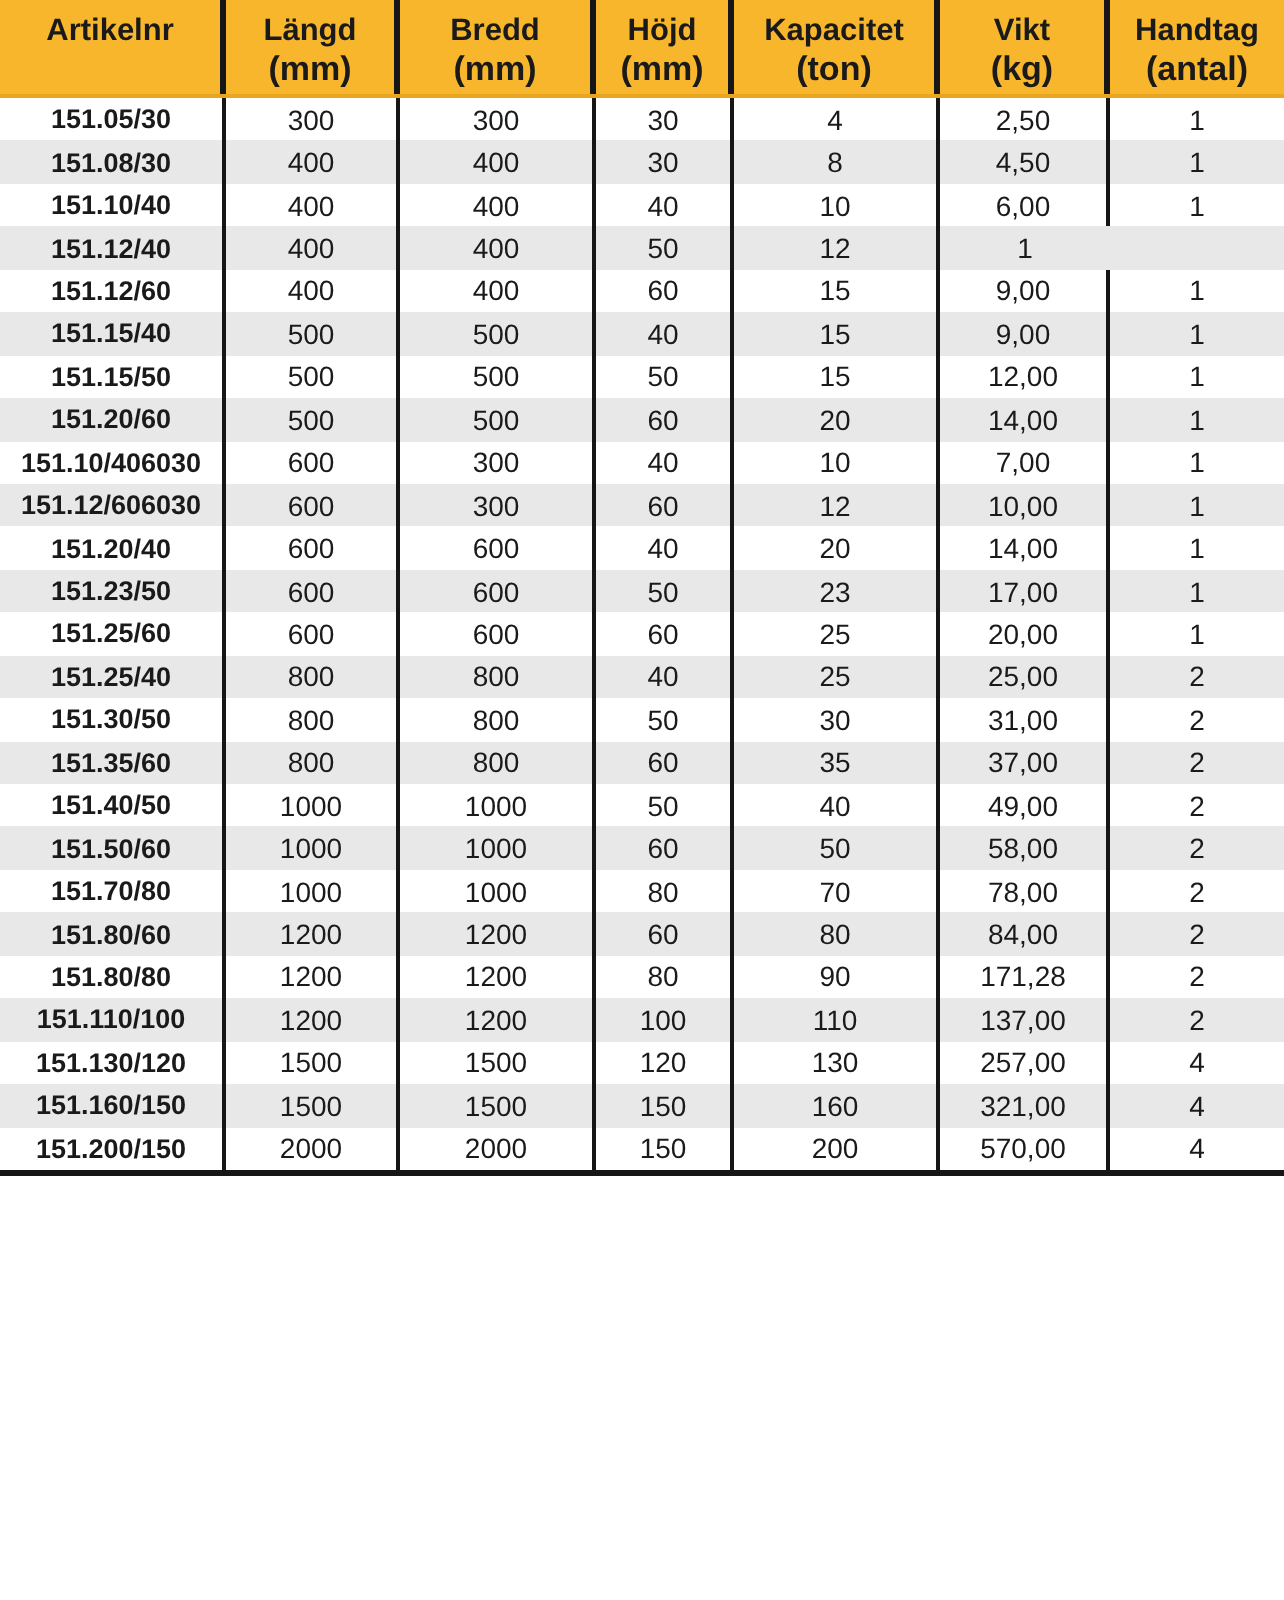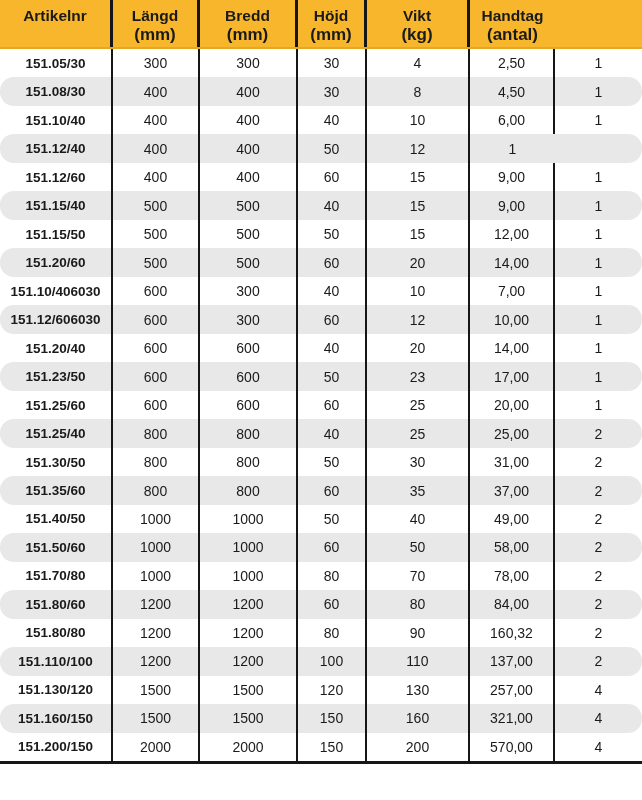--- a/index.html
+++ b/index.html
@@ -9,21 +9,21 @@
   }
   body {
     width: 642px;
     height: 800px;
     overflow: hidden;
     font-family: "Liberation Sans", "DejaVu Sans", sans-serif;
     color: var(--text, #1a1a1a);
   }
   .spec-table {
     width: 642px;
-    height: 764px;
+    height: 588px;
     box-sizing: border-box;
     display: flex;
     flex-direction: column;
     background: var(--bg, #ffffff);
     border-bottom: 3px solid var(--line, #161616);
   }
   .header-row {
     display: grid;
     grid-template-columns: 113px 87px 98px 69px 103px 85px 87px;
     height: 47px;
@@ -57,21 +57,20 @@
   .table-body {
     flex: 1 1 auto;
     display: flex;
     flex-direction: column;
   }
   .row {
     flex: 1 1 0;
     display: grid;
     grid-template-columns: 113px 87px 98px 69px 103px 85px 87px;
     background: #ffffff;
-    border-radius: 14px;
   }
   .row.stripe { background: var(--stripe, #E8E8E8); text-align: right; }
   .cell {
     box-sizing: border-box;
     border-right: 2px solid var(--line, #161616);
     display: flex;
     align-items: center;
     justify-content: center;
     font-size: 14px;
     white-space: nowrap;
@@ -100,20 +99,24 @@
   <div class="hcell">
     <span class="hlabel">Bredd</span>
     <span class="hsub">(mm)</span>
   </div>
 
   <div class="hcell">
     <span class="hlabel">Höjd</span>
     <span class="hsub">(mm)</span>
   </div>
 
+  <div class="hcell">
+    <span class="hlabel">Kapacitet</span>
+    <span class="hsub">(ton)</span>
+  </div>
 
   <div class="hcell">
     <span class="hlabel">Vikt</span>
     <span class="hsub">(kg)</span>
   </div>
 
   <div class="hcell">
     <span class="hlabel">Handtag</span>
     <span class="hsub">(antal)</span>
   </div>
@@ -317,21 +320,21 @@
         <div class="cell">84,00</div>
         <div class="cell">2</div>
       </div>
 
   <div class="row">
         <div class="cell artnr">151.80/80</div>
         <div class="cell">1200</div>
         <div class="cell">1200</div>
         <div class="cell">80</div>
         <div class="cell">90</div>
-        <div class="cell">160,32</div>
+        <div class="cell">171,28</div>
         <div class="cell">2</div>
       </div>
 
   <div class="row stripe">
         <div class="cell artnr">151.110/100</div>
         <div class="cell">1200</div>
         <div class="cell">1200</div>
         <div class="cell">100</div>
         <div class="cell">110</div>
         <div class="cell">137,00</div>

